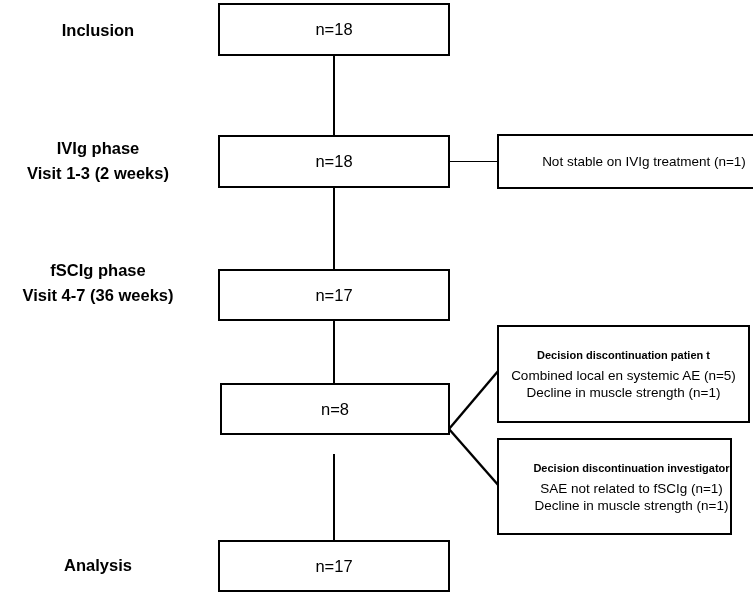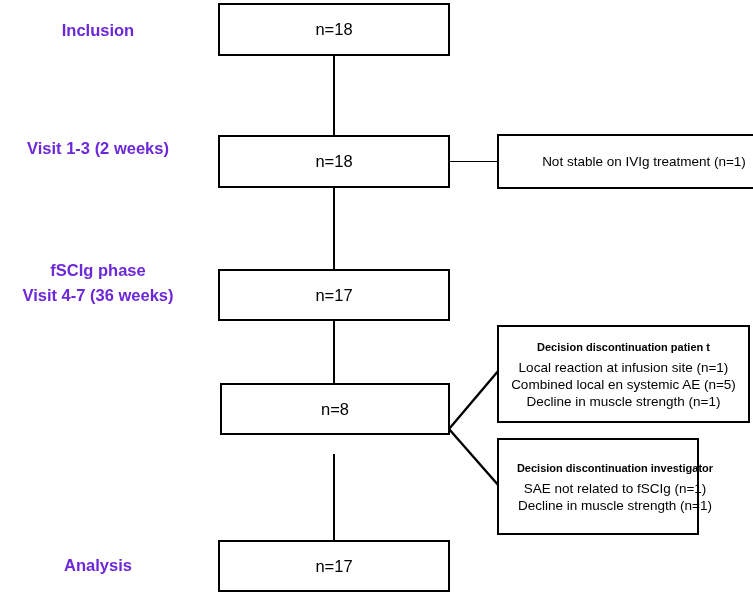--- a/index.html
+++ b/index.html
@@ -18,21 +18,21 @@
     height: 594px;
     background: #ffffff;
     overflow: hidden;
   }
   .stage-label {
     position: absolute;
     font-weight: bold;
     font-size: 16.5px;
     line-height: 25px;
     text-align: center;
-    color: #6d28d9;
+    color: #000000;
     white-space: nowrap;
   }
   .main-box {
     position: absolute;
     box-sizing: border-box;
     border: 2.5px solid #000000;
     background: #ffffff;
     display: flex;
     align-items: center;
     justify-content: center;
@@ -94,20 +94,21 @@
 </head>
 <body>
 
 <div id="canvas">
 
   <div class="stage-label" style="left:0px; top:18px; width:196px;">
     <div>Inclusion</div>
   </div>
 
   <div class="stage-label" style="left:0px; top:136px; width:196px;">
+    <div>IVIg phase</div>
     <div>Visit 1-3 (2 weeks)</div>
   </div>
 
   <div class="stage-label" style="left:0px; top:258px; width:196px;">
     <div>fSCIg phase</div>
     <div>Visit 4-7 (36 weeks)</div>
   </div>
 
 
   <div class="stage-label" style="left:0px; top:553px; width:196px;">
@@ -146,27 +147,26 @@
     <span class="n-value">n=17</span>
   </div>
 
   <div class="side-box single" style="left:497px; top:134px; width:294px; height:55px;">
     <div class="side-line">Not stable on IVIg treatment (n=1)</div>
   </div>
 
   <div class="side-box" style="left:497px; top:325px; width:253px; height:98px;">
     <div class="side-title">Decision discontinuation patien t</div>
     <div class="side-body">
-      <div class="side-line">Local reaction at infusion site (n=1)</div>
       <div class="side-line">Combined local en systemic AE (n=5)</div>
       <div class="side-line">Decline in muscle strength (n=1)</div>
     </div>
   </div>
 
-  <div class="side-box" style="left:497px; top:438px; width:202px; height:97px;padding-left:40px;">
+  <div class="side-box" style="left:497px; top:438px; width:235px; height:97px;padding-left:40px;">
     <div class="side-title wrap" style="width:215px;">Decision discontinuation investigator</div>
     <div class="side-body">
       <div class="side-line">SAE not related to fSCIg (n=1)</div>
       <div class="side-line">Decline in muscle strength (n=1)</div>
     </div>
   </div>
 
 </div>
 
 </body></html>

